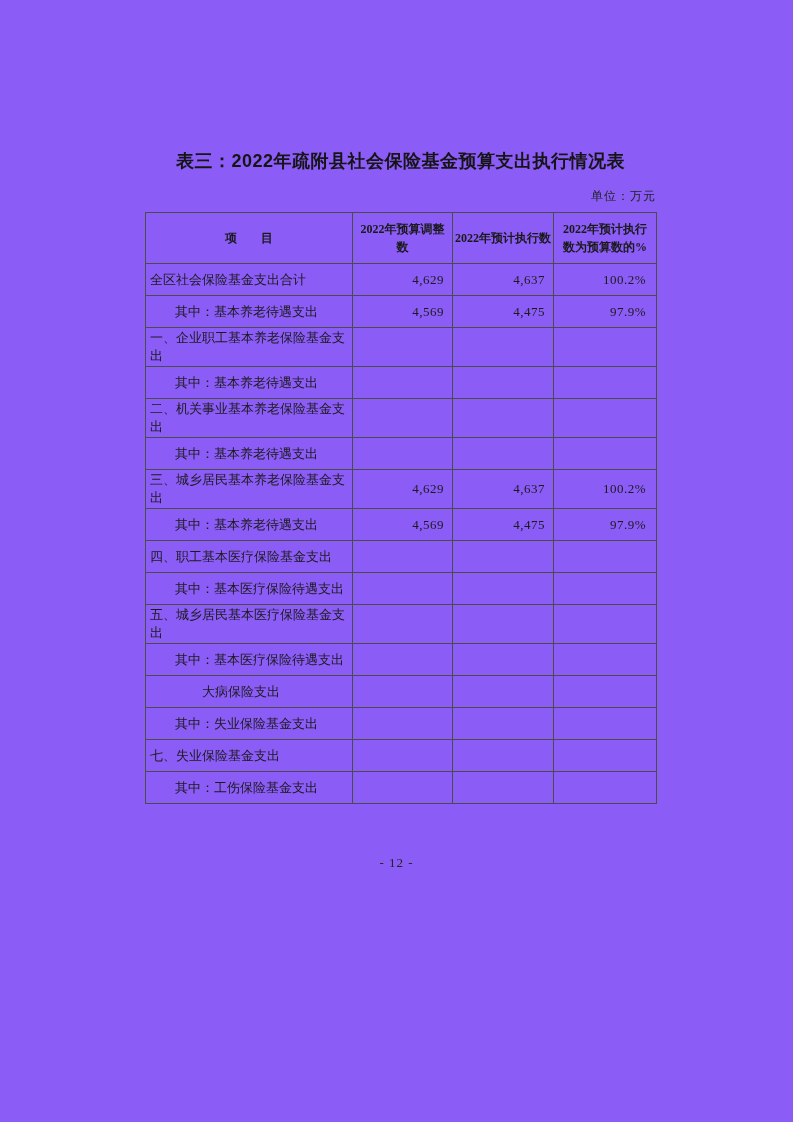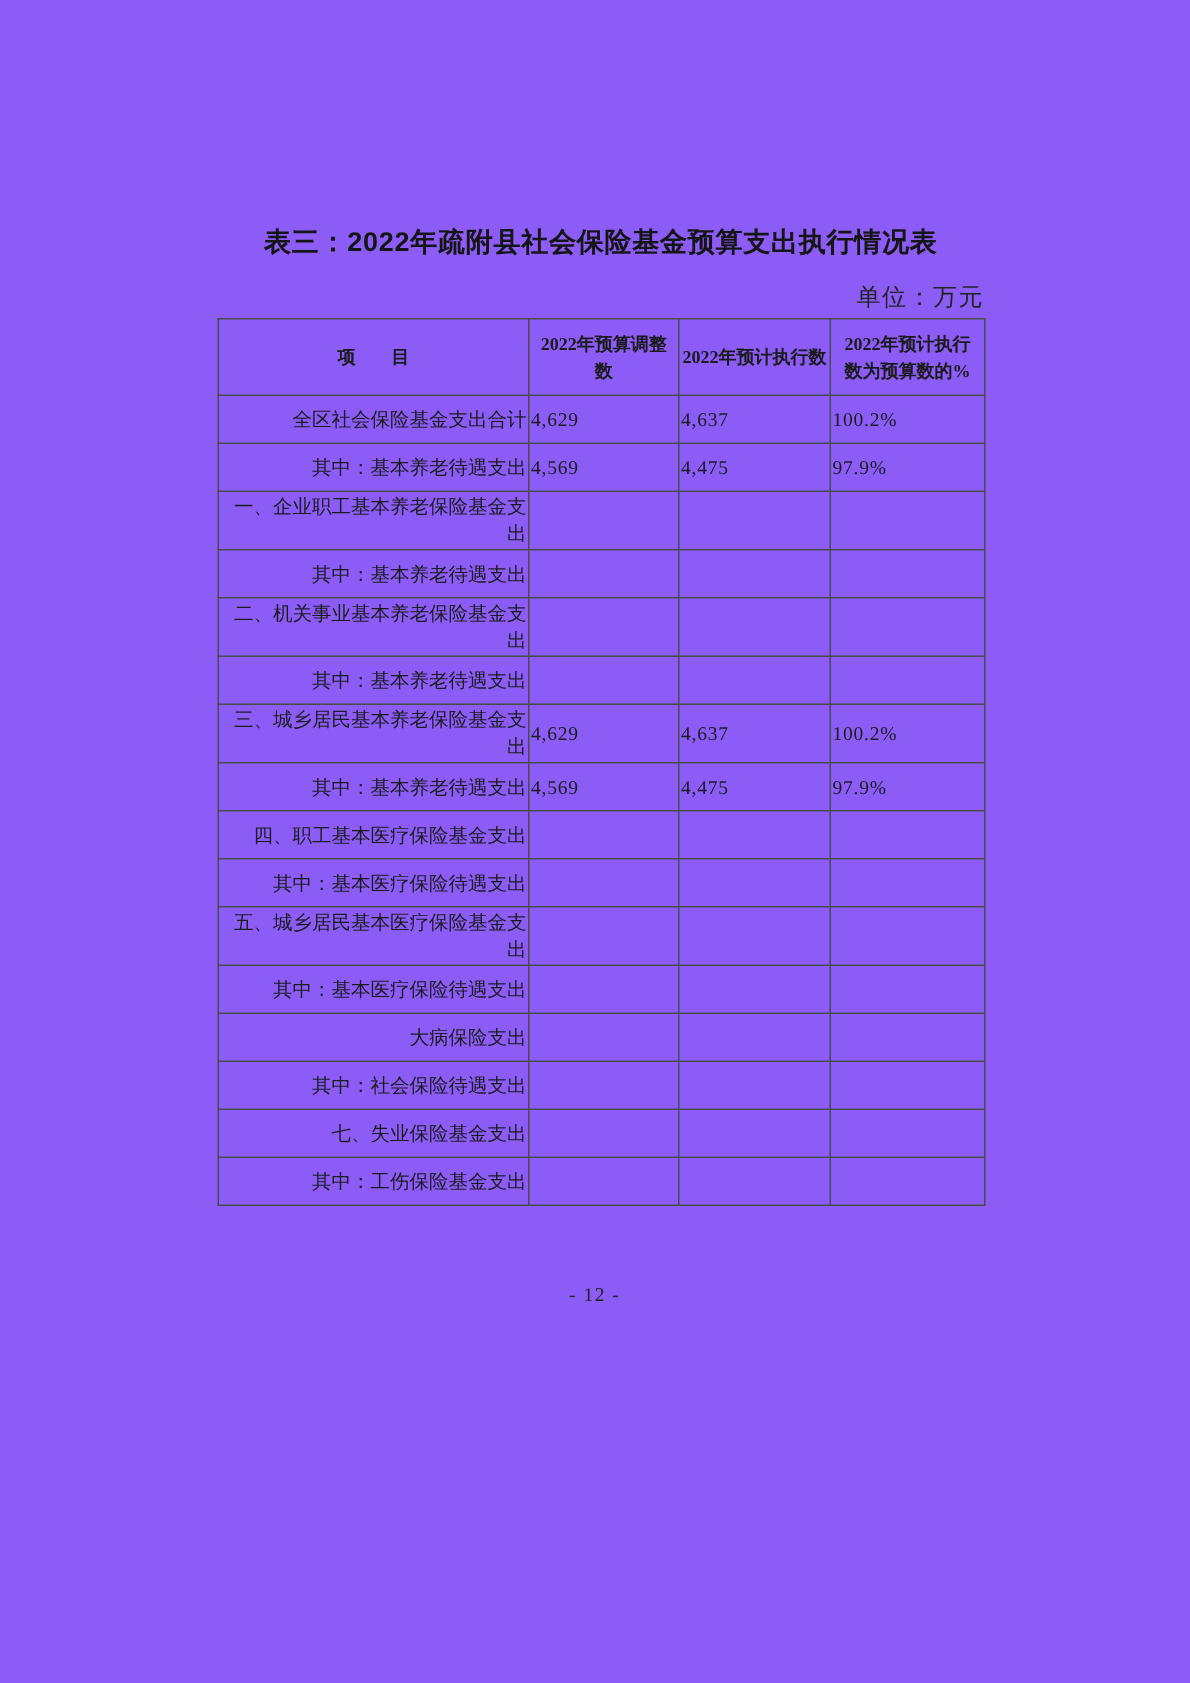--- a/index.html
+++ b/index.html
@@ -29,21 +29,21 @@
     letter-spacing: 0.5px;
     color: #151515;
     white-space: nowrap;
   }
   .unit {
     position: absolute;
     top: 188px;
     left: 145px;
     width: 511px;
     text-align: right;
-    font-size: 16px;
+    font-size: 12px;
     letter-spacing: 1px;
     color: #222222;
   }
   table.budget {
     position: absolute;
     top: 212px;
     left: 145px;
     width: 511px;
     border-collapse: collapse;
     table-layout: fixed;
@@ -69,26 +69,26 @@
   }
   th.h-wrap {
     white-space: pre-line;
   }
   table.budget tbody td {
     height: 29px;
     font-size: 13px;
     vertical-align: middle;
     color: #1b1b1b;
   }
-  td.c-item { text-align: right; }
+  td.c-item { text-align: left; }
   td.c-item.ind-0 { padding-left: 4px; }
   td.c-item.ind-1 { padding-left: 29px; }
   td.c-item.ind-2 { padding-left: 56px; }
   td.c-num {
-    text-align: left;
+    text-align: right;
     padding-right: 8px;
     font-size: 12.5px;
     letter-spacing: 0.5px;
   }
   td.c-pct { padding-right: 10px; }
   .pageno {
     position: absolute;
     top: 855px;
     left: 0;
     width: 793px;
@@ -210,21 +210,21 @@
 
   <tr>
     <td class="c-item ind-2">大病保险支出</td>
     <td class="c-num"></td>
     <td class="c-num"></td>
     <td class="c-num c-pct"></td>
   </tr>
 
 
   <tr>
-    <td class="c-item ind-1">其中：社会保险待遇支出</td>
+    <td class="c-item ind-1">其中：失业保险基金支出</td>
     <td class="c-num"></td>
     <td class="c-num"></td>
     <td class="c-num c-pct"></td>
   </tr>
 
   <tr>
     <td class="c-item ind-0">七、失业保险基金支出</td>
     <td class="c-num"></td>
     <td class="c-num"></td>
     <td class="c-num c-pct"></td>

